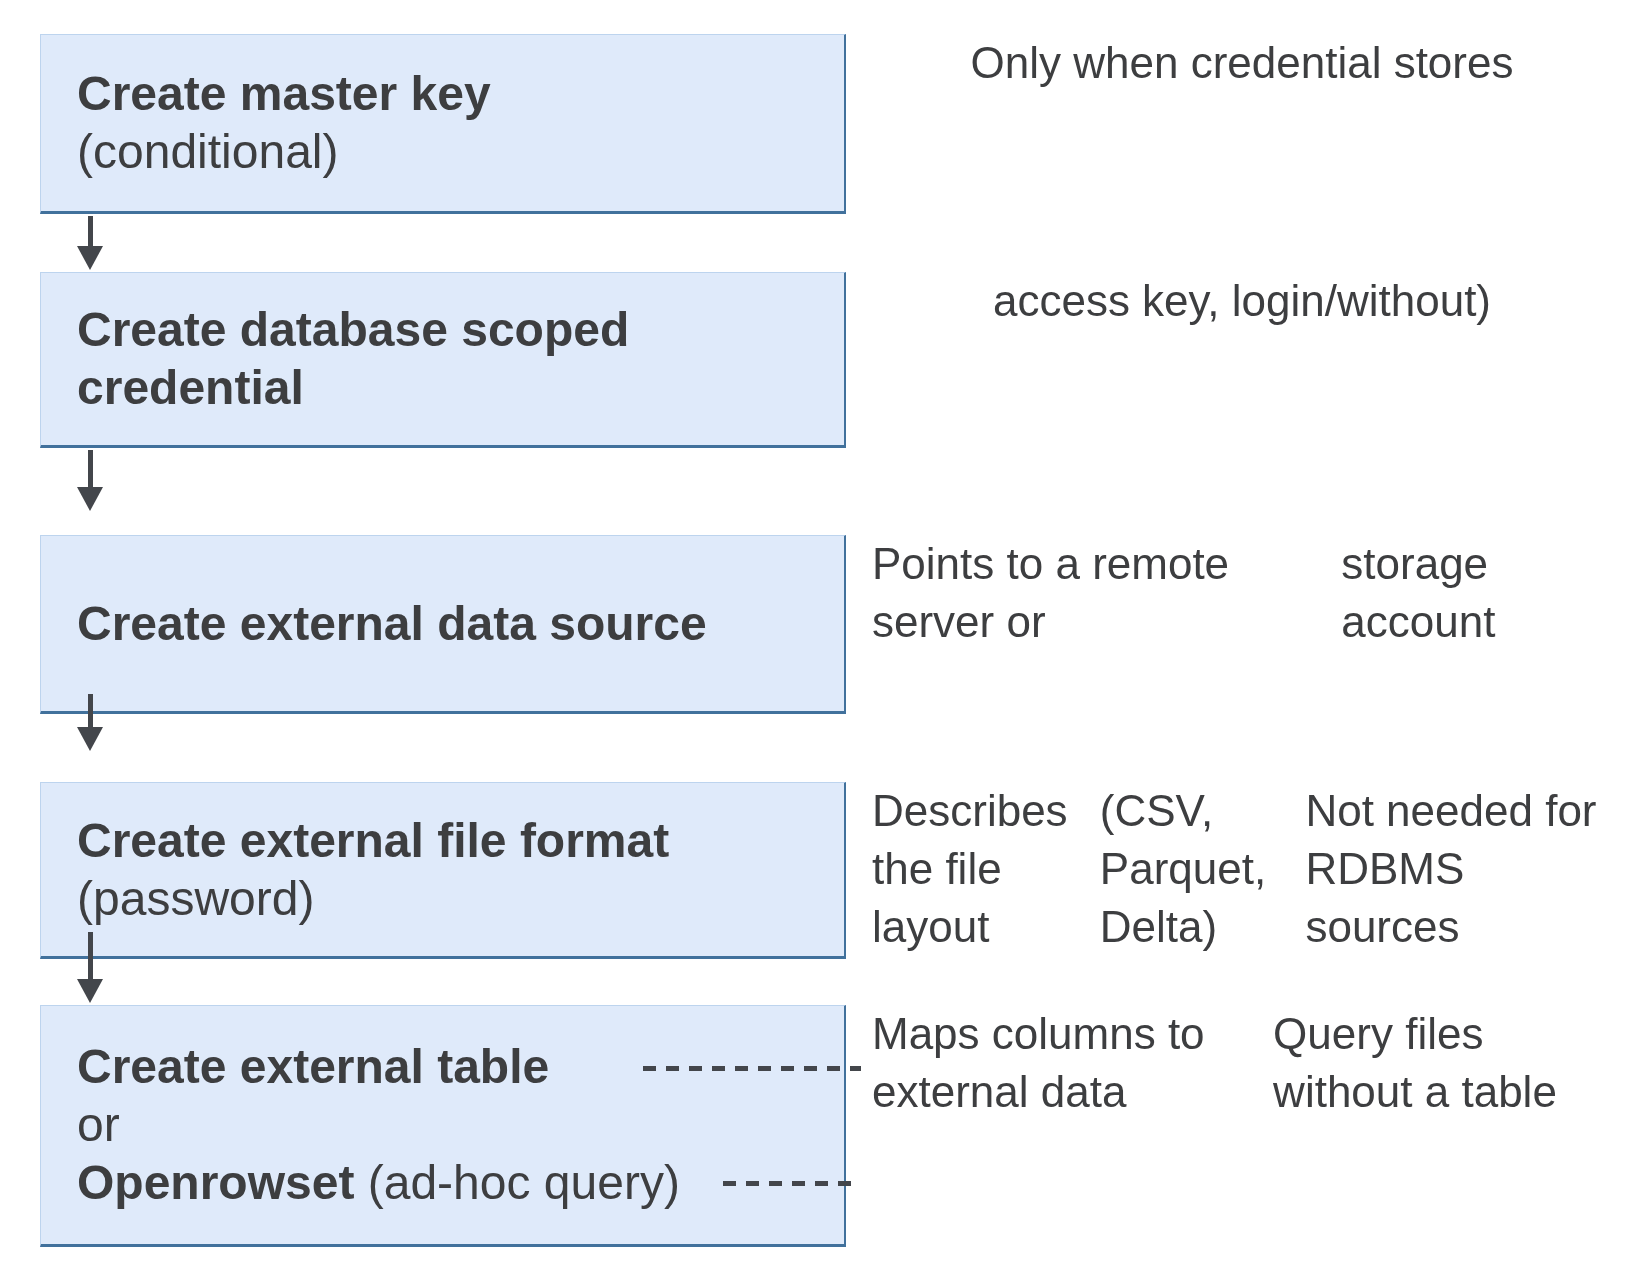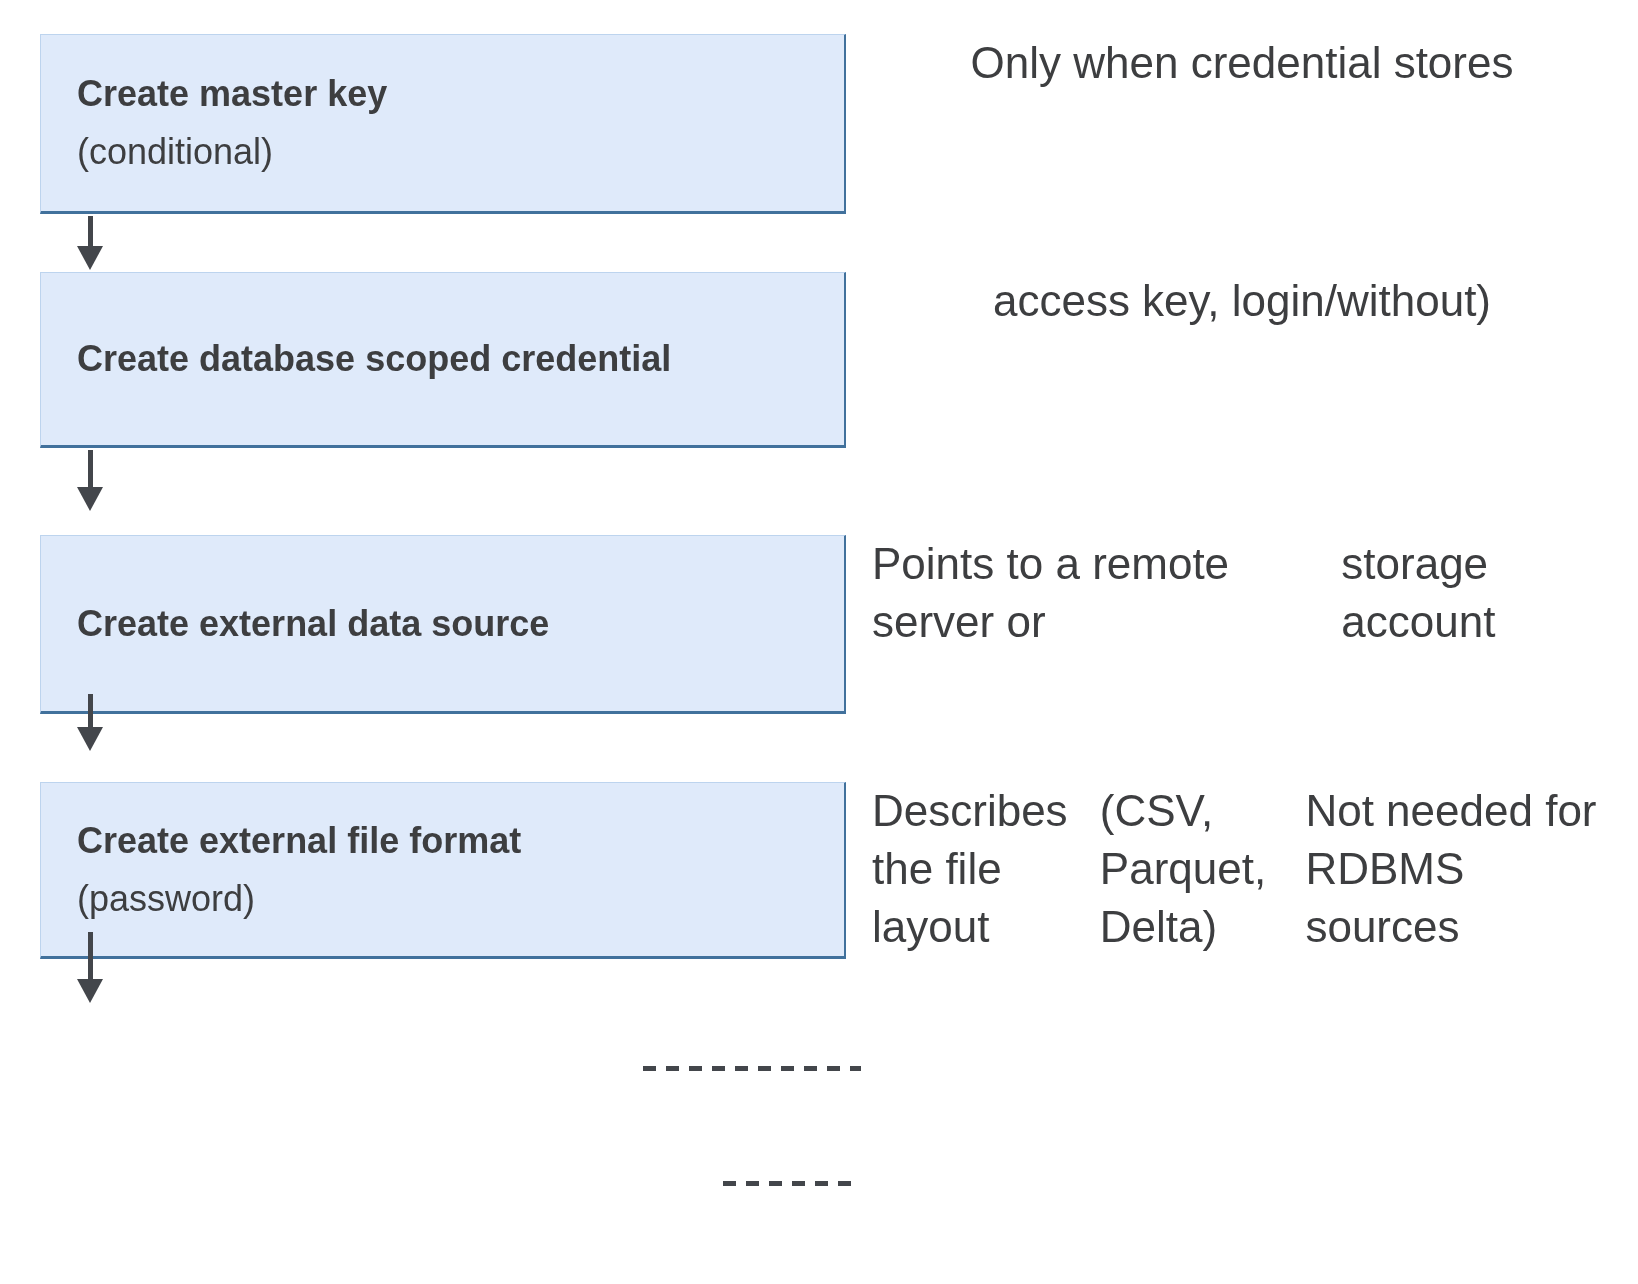--- a/index.html
+++ b/index.html
@@ -21,21 +21,21 @@
     border-width:1px 2px 3px 1px;
     border-color:var(--box-border-light,#bdd4ee) var(--box-border-dark,#41719c) var(--box-border-dark,#41719c) var(--box-border-light,#bdd4ee);
     display:flex;flex-direction:column;justify-content:center;
     padding-left:36px;
   }
   .desc{
     position:absolute;
     left:872px;width:740px;height:100%;
     display:flex;flex-direction:row;justify-content:center;
   }
-  .t{font-size:36px;line-height:58px;white-space:pre-wrap;}
+  .t{font-size:48px;line-height:58px;white-space:pre-wrap;}
   .b{font-weight:bold;}
   .desc .t{font-size:44px;}
   .spacer{height:58px;}
   .arrow{
     position:absolute;left:77px;width:26px;
     display:flex;flex-direction:column;align-items:center;
   }
   .arrow .stem{width:5px;flex:1;background:var(--arrow,#43464b);}
   .arrow .head{
     width:0;height:0;
@@ -107,17 +107,29 @@
       <div class="t">(CSV, Parquet, Delta)</div>
       <div class="t">Not needed for RDBMS sources</div>
     </div>
   </div>
 
   <div class="arrow" style="top:932px;height:71px">
     <div class="stem"></div>
     <div class="head"></div>
   </div>
 
+  <div class="row" style="top:1005px;height:242px">
+    <div class="box">
+      <div class="t"><span class="b">Create external table</span></div>
+      <div class="t">or</div>
+      <div class="t"><span class="b">Openrowset</span><span> (ad-hoc query)</span></div>
+    </div>
+    <div class="desc">
+      <div class="t">Maps columns to external data</div>
+      <div class="spacer"></div>
+      <div class="t">Query files without a table</div>
+    </div>
+  </div>
 
   <div class="dash" style="top:1066px;left:643px;width:218px"></div>
   <div class="dash" style="top:1181px;left:723px;width:130px"></div>
 
 </div>
 
 </body></html>

